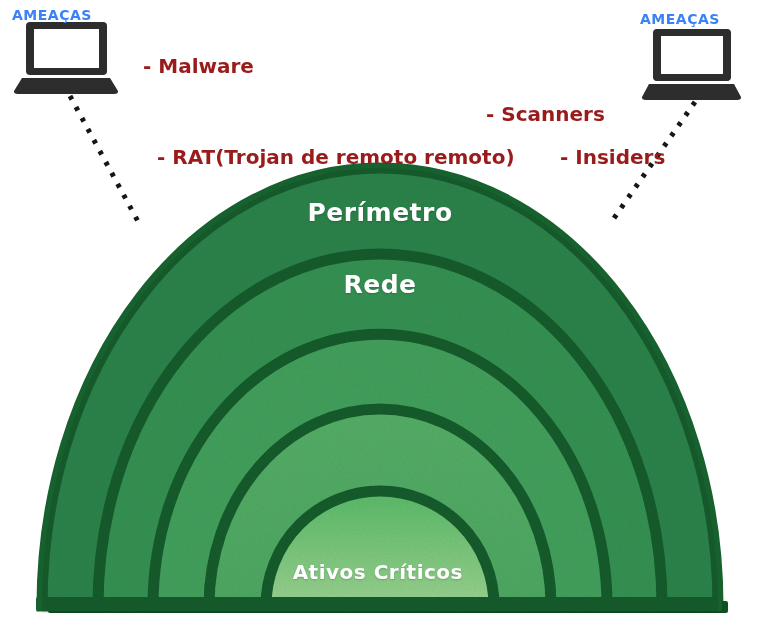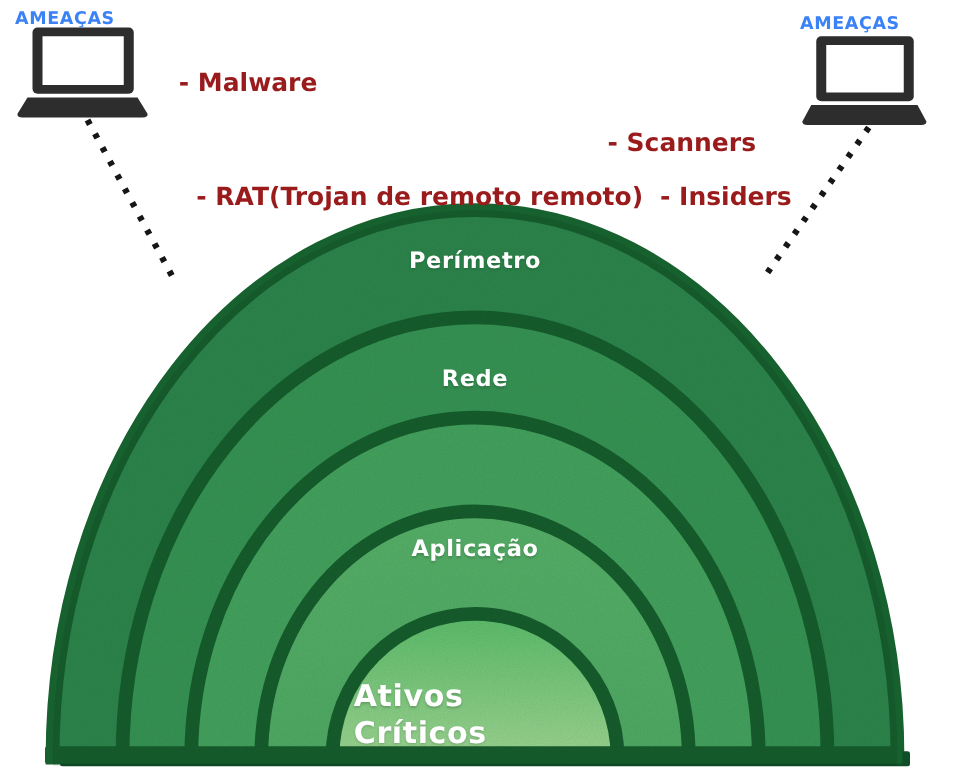--- a/index.html
+++ b/index.html
@@ -5,37 +5,37 @@
   html,body{margin:0;padding:0;background:#ffffff;}
   .stage{
     position:relative;width:768px;height:617px;overflow:hidden;background:#ffffff;
     font-family:"DejaVu Sans","Liberation Sans",sans-serif;
   }
   .stage svg{position:absolute;left:0;top:0;}
   .txt{position:absolute;white-space:nowrap;font-weight:bold;}
   .threat-title{font-size:14px;color:#3b82f6;letter-spacing:.5px;}
   .threat-item{font-size:20px;color:#9a1b1b;}
   .layer-label{
-    font-size:18px;color:#ffffff;transform:translateX(-50%);
+    font-size:25px;color:#ffffff;transform:translateX(-50%);
     text-shadow:0 1px 2px rgba(0,0,0,.18);letter-spacing:.5px;
   }
   .layer-label.center{
-    white-space:normal;text-align:left;width:180px;line-height:29px;font-size:24px;
+    white-space:normal;text-align:right;width:180px;line-height:29px;font-size:20px;margin-top:15px;
   }
   
   #t-left  {left:12px;  top:7px;}
   #t-right {left:640px; top:11px;}
   #th-0{left:143px;top:54px;}
   #th-1{left:152px;top:101px;}
   #th-2{left:157px;top:145px;}
   #th-3{left:427px;top:53px;}
   #th-4{left:470px;top:102px;margin-left:16px;}
-  #th-5{left:528px;top:145px;}
+  #th-5{left:560px;top:145px;}
   #ly-0{left:380px;top:198px;}
-  #ly-1{left:380px;top:293px;text-align:center;}
+  #ly-1{left:380px;top:270px;text-align:center;}
   #ly-2{left:378px;top:360px;}
   #ly-3{left:380px;top:429px;}
   #ly-4{left:373px;top:543px;}
 </style>
 </head>
 <body>
 
 <div class="stage">
 
   <svg width="768" height="617" viewBox="0 0 768 617">
@@ -89,16 +89,15 @@
   <div id="t-left" class="txt threat-title">AMEAÇAS</div>
   <div id="t-right" class="txt threat-title">AMEAÇAS</div>
 
   <div id="th-0" class="txt threat-item">- Malware</div>
   <div id="th-2" class="txt threat-item">- RAT(Trojan de remoto remoto)</div>
   <div id="th-4" class="txt threat-item">- Scanners</div>
   <div id="th-5" class="txt threat-item">- Insiders</div>
 
   <div id="ly-0" class="txt layer-label">Perímetro</div>
   <div id="ly-1" class="txt layer-label">Rede</div>
-  <div id="ly-3" class="txt layer-label">Aplicação</div>
   <div id="ly-4" class="txt layer-label center">Ativos Críticos</div>
 
 </div>
 
 </body></html>

